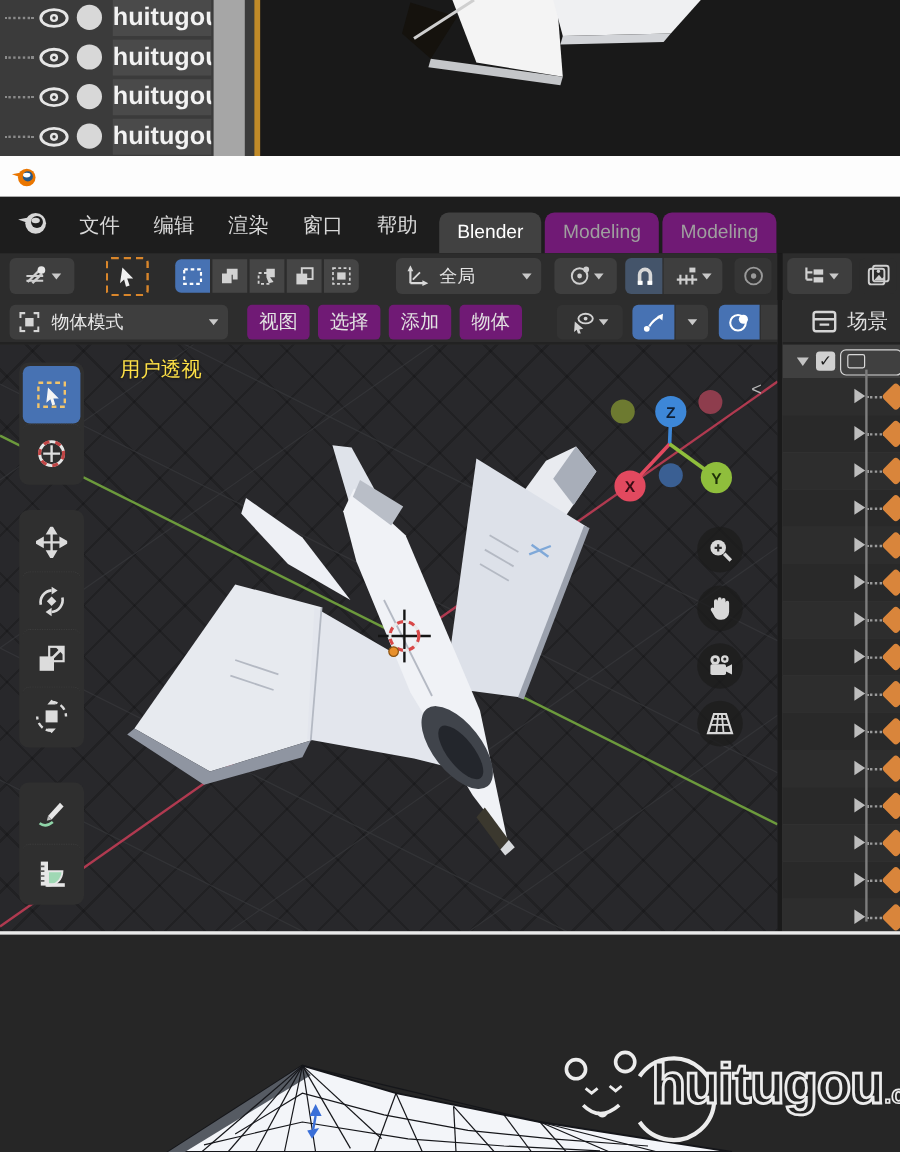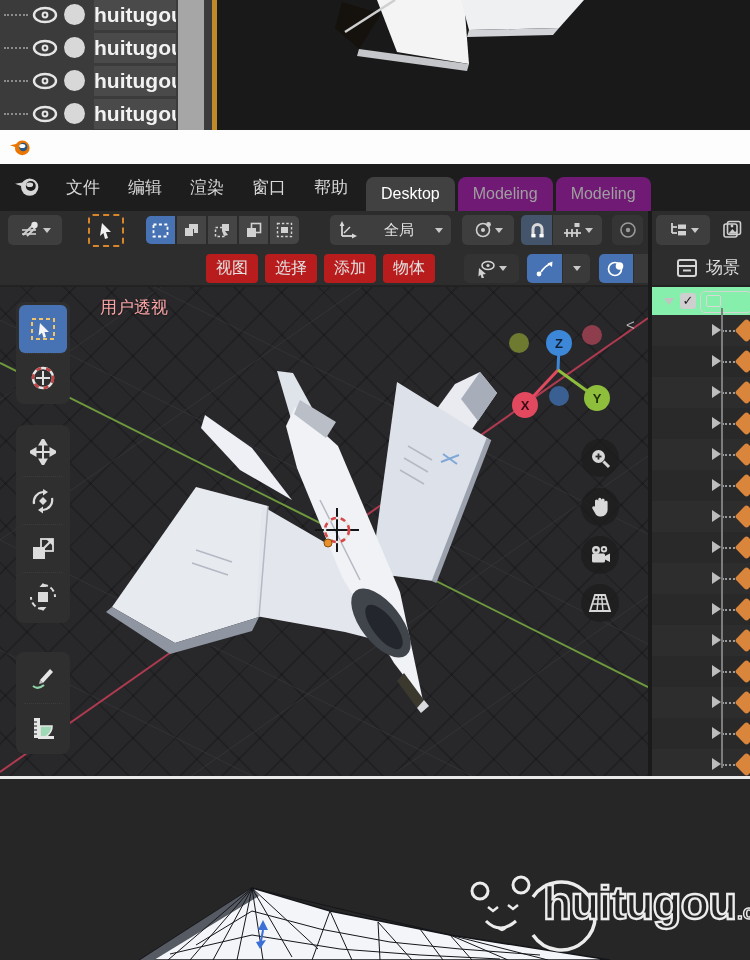--- a/index.html
+++ b/index.html
@@ -35,21 +35,21 @@
   
   #tool-band{top:211px;left:0;width:648px;height:39px;background:#2c2c2c}
   .tbtn{position:absolute;display:flex;align-items:center;justify-content:center;background:#3e3e3e;border-radius:5px;gap:3px}
   .chev{width:0;height:0;border-left:4px solid transparent;border-right:4px solid transparent;border-top:5px solid #c9c9c9}
   #active-tool{left:88px;top:3px;width:36px;height:33px;background:#2c2c2c;border:2px dashed #d9862b;border-radius:5px}
   #selmode{position:absolute;left:146px;top:5px;display:flex;gap:2px}
   .smbtn{width:29px;height:28px;background:#454545;display:flex;align-items:center;justify-content:center}
   .smbtn:first-child{border-radius:5px 0 0 5px;background:#4772b3}
   .smbtn:last-child{border-radius:0 5px 5px 0}
   #orientation{left:330px;top:4px;width:121px;height:30px;justify-content:flex-start;padding:0 8px}
-  #orientation .olabel{color:#e3e3e3;font-size:15px;flex:1;text-align:center;margin-left:6px}
+  #orientation .olabel{color:#e3e3e3;font-size:15px;flex:1;text-align:left;margin-left:6px}
   #pivot-btn{left:462px;top:4px;width:52px;height:30px}
   #snap-btn{left:521px;top:4px;width:31px;height:30px;background:#44546a;border-radius:5px 0 0 5px}
   #snapto-btn{left:553px;top:4px;width:49px;height:30px;border-radius:0 5px 5px 0}
   #prop-btn{left:612px;top:4px;width:31px;height:30px;background:#353535}
 
   
   #ol-band{top:211px;left:652px;width:98px;height:39px;background:#2c2c2c}
   #ol-type-btn{left:4px;top:4px;width:54px;height:30px}
   #ol-filter-btn{left:64px;top:4px;width:31px;height:30px;background:#2c2c2c}
 
@@ -58,43 +58,43 @@
 
   
   #viewport{top:250px;left:0;width:648px;height:526px;background:#28282b;border-radius:0 0 0 0;overflow:hidden}
   #vp-hatch{position:absolute;inset:0;background:
     repeating-linear-gradient(45deg, rgba(0,0,0,.18) 0 2px, transparent 2px 30px),
     repeating-linear-gradient(-45deg, rgba(0,0,0,.18) 0 2px, transparent 2px 30px)}
   #vp-header{position:absolute;top:0;left:0;width:648px;height:37px;background:#2d2d2d;border-bottom:2px solid #222;z-index:5}
   #mode-dd{left:8px;top:4px;width:182px;height:29px;justify-content:flex-start;padding:0 8px}
   #mode-dd .mlabel{color:#e8e8e8;font-size:15px;flex:1;margin-left:7px;text-align:left}
   #vp-menus{position:absolute;left:206px;top:4px;display:flex;gap:7px}
-  .vp-menu{height:29px;padding:0 10px;display:flex;align-items:center;background:#b91c1c;border-radius:4px;color:#e2e2e2;font-size:16px}
+  .vp-menu{height:29px;padding:0 10px;display:flex;align-items:center;background:#701a75;border-radius:4px;color:#e2e2e2;font-size:16px}
   #vis-dd{left:464px;top:4px;width:55px;height:29px;background:#333}
   #gizmo-toggle{left:527px;top:4px;width:35px;height:29px;background:#4772b3;border-radius:5px 0 0 5px}
   #gizmo-dd{left:563px;top:4px;width:27px;height:29px;background:#3a3a3a;border-radius:0 5px 5px 0}
   #overlay-toggle{left:599px;top:4px;width:34px;height:29px;background:#4772b3;border-radius:5px 0 0 5px}
   #overlay-dd{left:634px;top:4px;width:14px;height:29px;background:#3a3a3a;border-radius:0}
 
   #vp-canvas{position:absolute;top:0;left:0;width:648px;height:526px}
-  .vp-label{position:absolute;color:#fca5a5;font-size:17px;z-index:4;text-shadow:0 1px 2px rgba(0,0,0,.6)}
+  .vp-label{position:absolute;color:#fde047;font-size:17px;z-index:4;text-shadow:0 1px 2px rgba(0,0,0,.6)}
 
   
   .tool-col{position:absolute;left:16px;width:54px;background:#2f2f2f;border-radius:8px;z-index:4;display:flex;flex-direction:column;align-items:center;padding:3px 0}
   .tcbtn{width:48px;height:48px;display:flex;align-items:center;justify-content:center;border-radius:6px}
   .tcbtn.active{background:#4772b3}
   .tcbtn + .tcbtn{border-top:1px dotted #3c3c3c}
 
   
   .nav-circle{position:absolute;left:581px;width:38px;height:38px;border-radius:50%;background:rgba(28,28,28,.75);display:flex;align-items:center;justify-content:center;z-index:4}
 
   #sidebar-arrow{position:absolute;left:626px;top:66px;color:#b9b9b9;font-size:15px;z-index:4}
 
   
-  #outliner{top:250px;left:652px;width:98px;height:526px;background:#86efac;overflow:hidden}
+  #outliner{top:250px;left:652px;width:98px;height:526px;background:#404040;overflow:hidden}
   #ol-header{position:absolute;top:0;left:0;width:98px;height:37px;background:#2d2d2d;border-bottom:2px solid #222;display:flex;align-items:center}
   #ol-scene-label{color:#dedede;font-size:17px;margin-left:8px;white-space:nowrap}
   #ol-collection{position:absolute;top:40px;left:0;width:98px;height:25px}
   #ol-collection .expand{position:absolute;left:12px;top:8px;width:0;height:0;border-top:7px solid #c3c3c3;border-left:5px solid transparent;border-right:5px solid transparent}
   #ol-collection .cb{position:absolute;left:28px;top:3px;width:16px;height:16px;background:#cfcfcf;border-radius:3px;color:#1c1c1c;font-size:13px;font-weight:bold;line-height:16px;text-align:center}
   #ol-collection .sel-box{position:absolute;left:48px;top:1px;width:52px;height:22px;border:1.5px solid #d5d5d5;border-radius:5px}
   #ol-collection .coll-icon{position:absolute;left:54px;top:5px;width:15px;height:12px;border:1.5px solid #d9d9d9;border-radius:2px}
   #ol-rows{position:absolute;top:65px;left:0;width:98px}
   .ol-row{position:relative;width:98px;height:31px}
   .ol-row:nth-child(odd){background:#2d2d2d}
@@ -200,21 +200,21 @@
           <ellipse cx="14.5" cy="10.8" rx="3.2" ry="2.1" fill="#d6d6d6"></ellipse>
         </svg>
       </span>
       <span class="menu-item">文件</span>
       <span class="menu-item">编辑</span>
       <span class="menu-item">渲染</span>
       <span class="menu-item">窗口</span>
       <span class="menu-item">帮助</span>
     </div>
     <div id="tabs">
-      <div class="tab active">Desktop</div>
+      <div class="tab active">Blender</div>
       <div class="tab">Modeling</div>
       <div class="tab">Modeling</div>
     </div>
   </div>
 
   <div id="tool-band" class="abs">
     <div class="tbtn" style="left:8px;top:4px;width:54px;height:30px">
       <svg width="20" height="18" viewBox="0 0 20 18">
         <line x1="3" y1="14" x2="13" y2="4" stroke="#cfcfcf" stroke-width="2"></line>
         <line x1="7" y1="15" x2="15" y2="7" stroke="#cfcfcf" stroke-width="2"></line>
@@ -401,20 +401,28 @@
         <circle cx="559" cy="93" r="13" fill="#3d87d8"></circle>
         <circle cx="525" cy="155" r="13" fill="#e2495f"></circle>
         <circle cx="597" cy="148" r="13" fill="#8fbe3c"></circle>
         <text x="559" y="98" font-size="13" font-weight="bold" fill="#102035" text-anchor="middle">Z</text>
         <text x="525" y="160" font-size="13" font-weight="bold" fill="#3a0c14" text-anchor="middle">X</text>
         <text x="597" y="153" font-size="13" font-weight="bold" fill="#1e3008" text-anchor="middle">Y</text>
       </g>
     </svg>
 
     <div id="vp-header">
+      <div id="mode-dd" class="tbtn">
+        <svg width="17" height="17" viewBox="0 0 17 17">
+          <path d="M1 5 V1 H5 M12 1 H16 V5 M16 12 V16 H12 M5 16 H1 V12" fill="none" stroke="#d5d5d5" stroke-width="1.8"></path>
+          <rect x="5" y="5" width="7" height="7" fill="#d5d5d5"></rect>
+        </svg>
+        <span class="mlabel">物体模式</span>
+        <span class="chev"></span>
+      </div>
       <div id="vp-menus">
         <span class="vp-menu">视图</span>
         <span class="vp-menu">选择</span>
         <span class="vp-menu">添加</span>
         <span class="vp-menu">物体</span>
       </div>
       <div id="vis-dd" class="tbtn">
         <svg width="20" height="20" viewBox="0 0 20 20">
           <ellipse cx="12" cy="6.5" rx="6" ry="4" fill="none" stroke="#d2d2d2" stroke-width="1.6"></ellipse>
           <circle cx="12" cy="6.5" r="1.6" fill="#d2d2d2"></circle>

